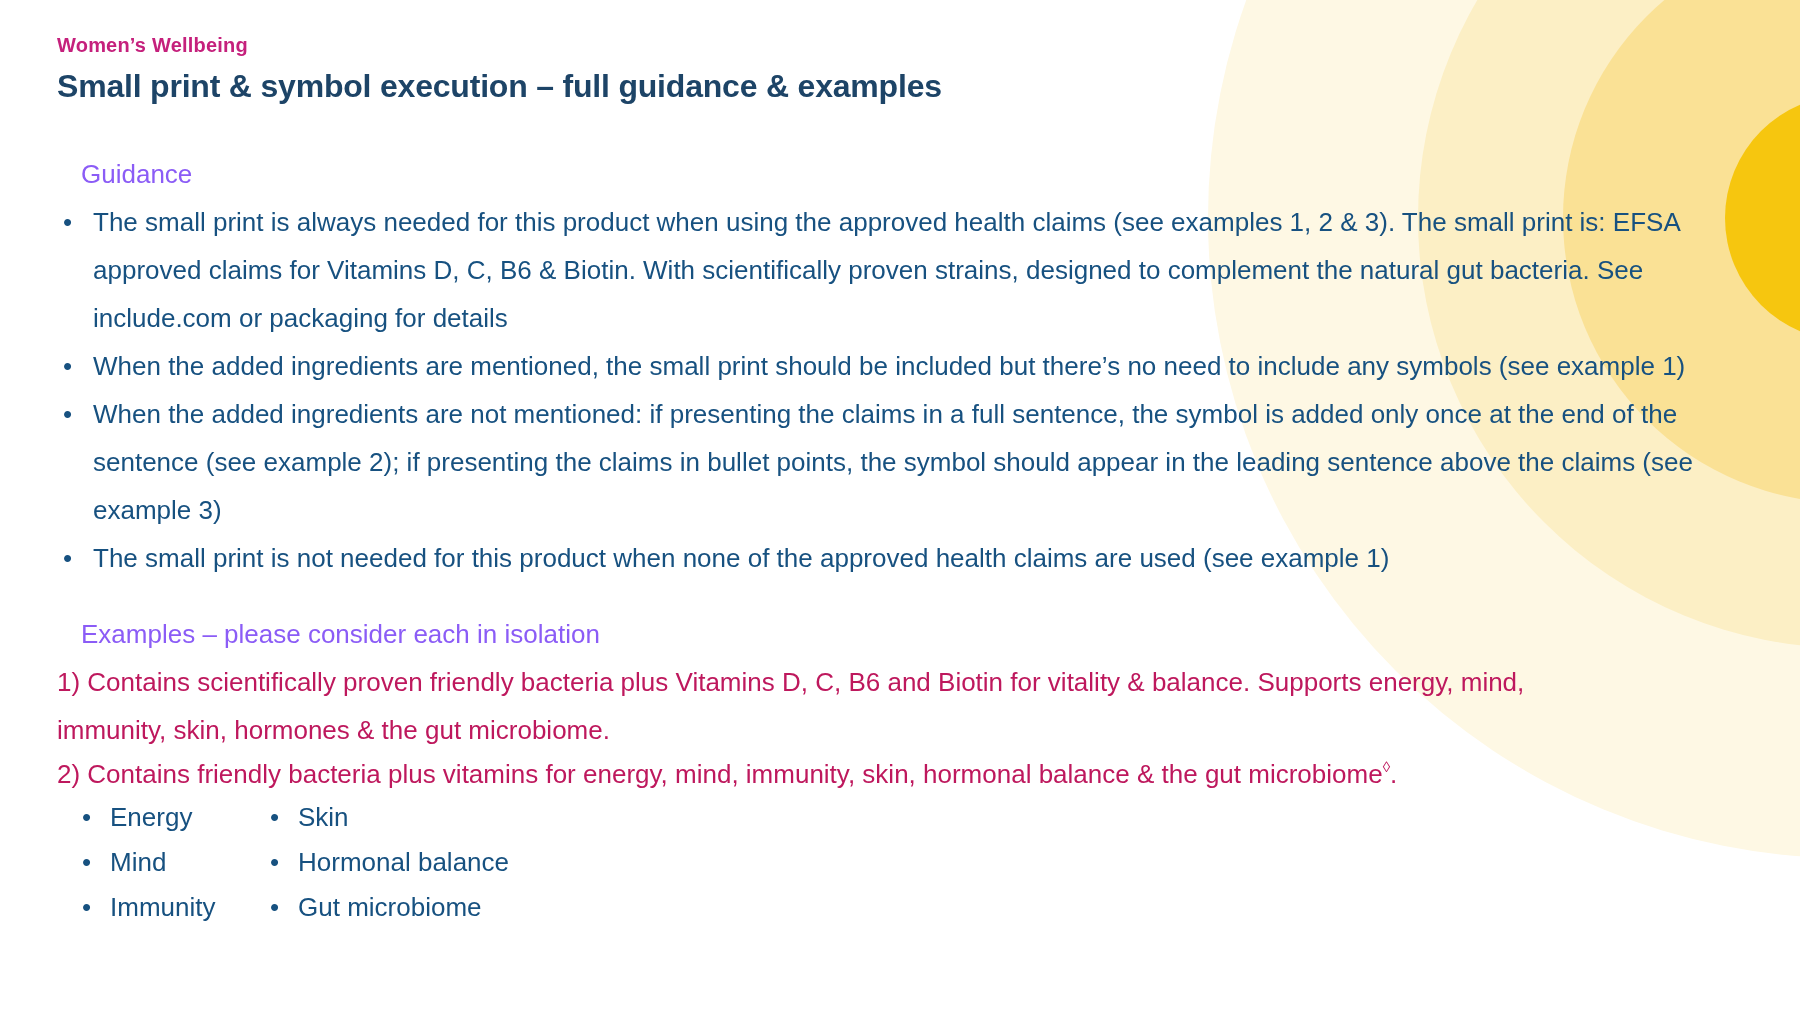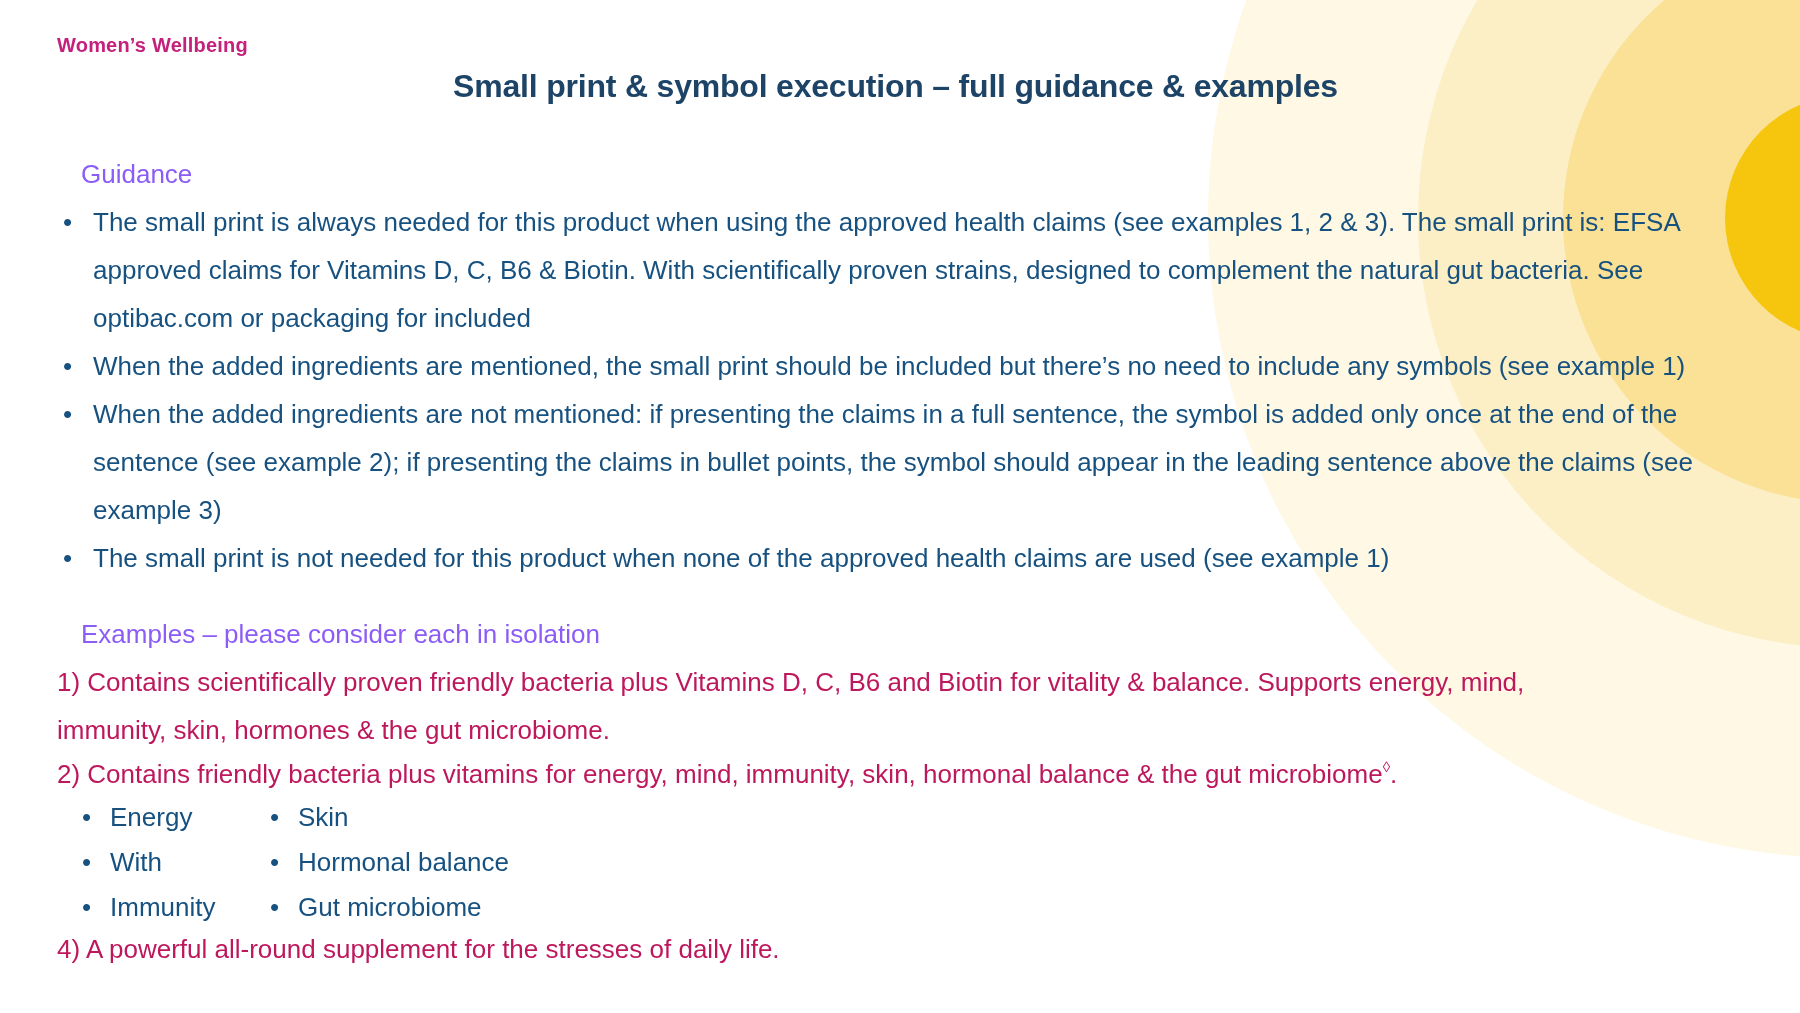--- a/index.html
+++ b/index.html
@@ -19,21 +19,21 @@
   .decor.c4 { left:1725px; top:95px;   width:246px;  height:246px;  background:#F6C60F; }
 
   
   .content { position:absolute; left:0; top:0; right:0; bottom:0; padding:33px 66px 0 57px; z-index:1; }
 
   .eyebrow {
     font-size:20px; font-weight:700; color:#C5207C; line-height:24px; letter-spacing:0.2px;
   }
   .title {
     margin:9px 0 0; font-size:32px; font-weight:700; color:#1D4467;
-    line-height:40px; letter-spacing:-0.2px;text-align:center;
+    line-height:40px; letter-spacing:-0.2px;
   }
 
   .section-heading {
     font-size:26px; font-weight:400; color:#8b5cf6; line-height:36px;margin-left:24px;
   }
   .guidance-heading { margin-top:50px; }
   .examples-heading { margin-top:40px; }
 
   ul.bullets { list-style:none; margin:8px 0 0; padding:0; }
   ul.bullets > li {
@@ -72,21 +72,21 @@
   <div class="eyebrow">Women’s Wellbeing</div>
   <h1 class="title">Small print &amp; symbol execution – full guidance &amp; examples</h1>
 
   <div class="section-heading guidance-heading">Guidance</div>
 
   <ul class="bullets">
     <li>
       <span class="marker">•</span>
       <span class="line">The small print is always needed for this product when using the approved health claims (see examples 1, 2 &amp; 3). The small print is: EFSA</span>
       <span class="line">approved claims for Vitamins D, C, B6 &amp; Biotin. With scientifically proven strains, designed to complement the natural gut bacteria. See</span>
-      <span class="line">optibac.com or packaging for included</span>
+      <span class="line">include.com or packaging for details</span>
     </li>
     <li>
       <span class="marker">•</span>
       <span class="line">When the added ingredients are mentioned, the small print should be included but there’s no need to include any symbols (see example 1)</span>
     </li>
     <li>
       <span class="marker">•</span>
       <span class="line">When the added ingredients are not mentioned: if presenting the claims in a full sentence, the symbol is added only once at the end of the</span>
       <span class="line">sentence (see example 2); if presenting the claims in bullet points, the symbol should appear in the leading sentence above the claims (see</span>
       <span class="line">example 3)</span>
@@ -111,31 +111,30 @@
     <div class="sub-item">
       <span class="marker">•</span>
       <span>Energy</span>
     </div>
     <div class="sub-item">
       <span class="marker">•</span>
       <span>Skin</span>
     </div>
     <div class="sub-item">
       <span class="marker">•</span>
-      <span>With</span>
+      <span>Mind</span>
     </div>
     <div class="sub-item">
       <span class="marker">•</span>
       <span>Hormonal balance</span>
     </div>
     <div class="sub-item">
       <span class="marker">•</span>
       <span>Immunity</span>
     </div>
     <div class="sub-item">
       <span class="marker">•</span>
       <span>Gut microbiome</span>
     </div>
   </div>
 
-  <p class="example" style="margin-top:6px;">4) A powerful all-round supplement for the stresses of daily life.</p>
 
 </div>
 
 </body></html>

